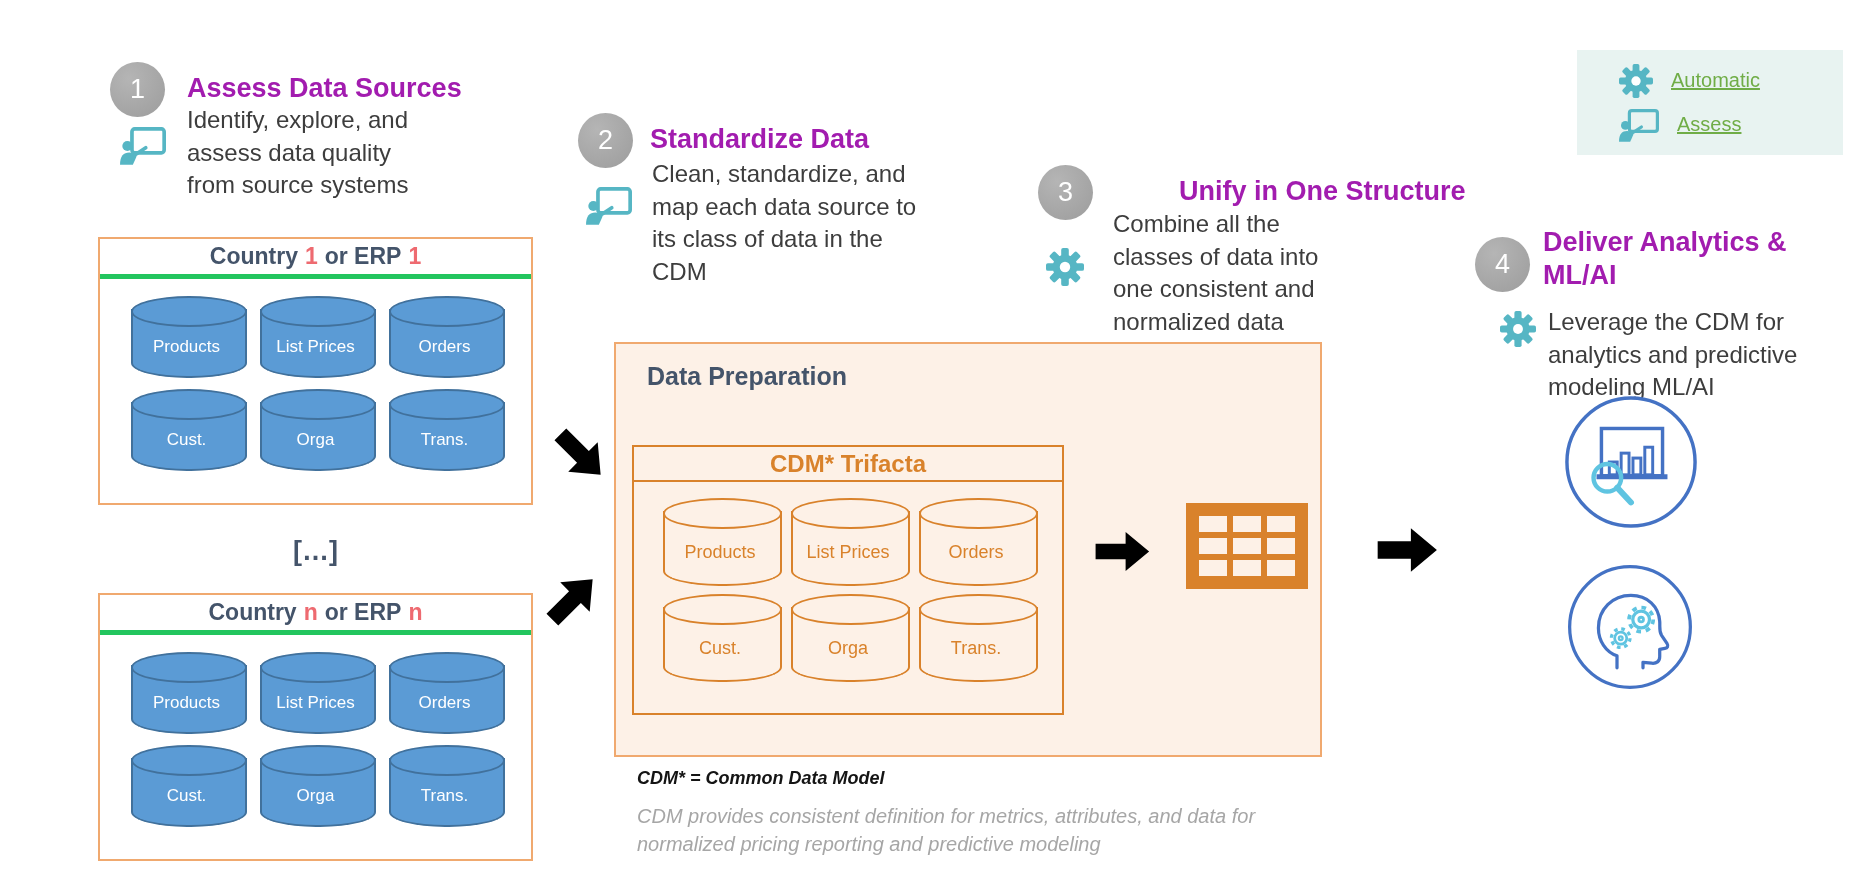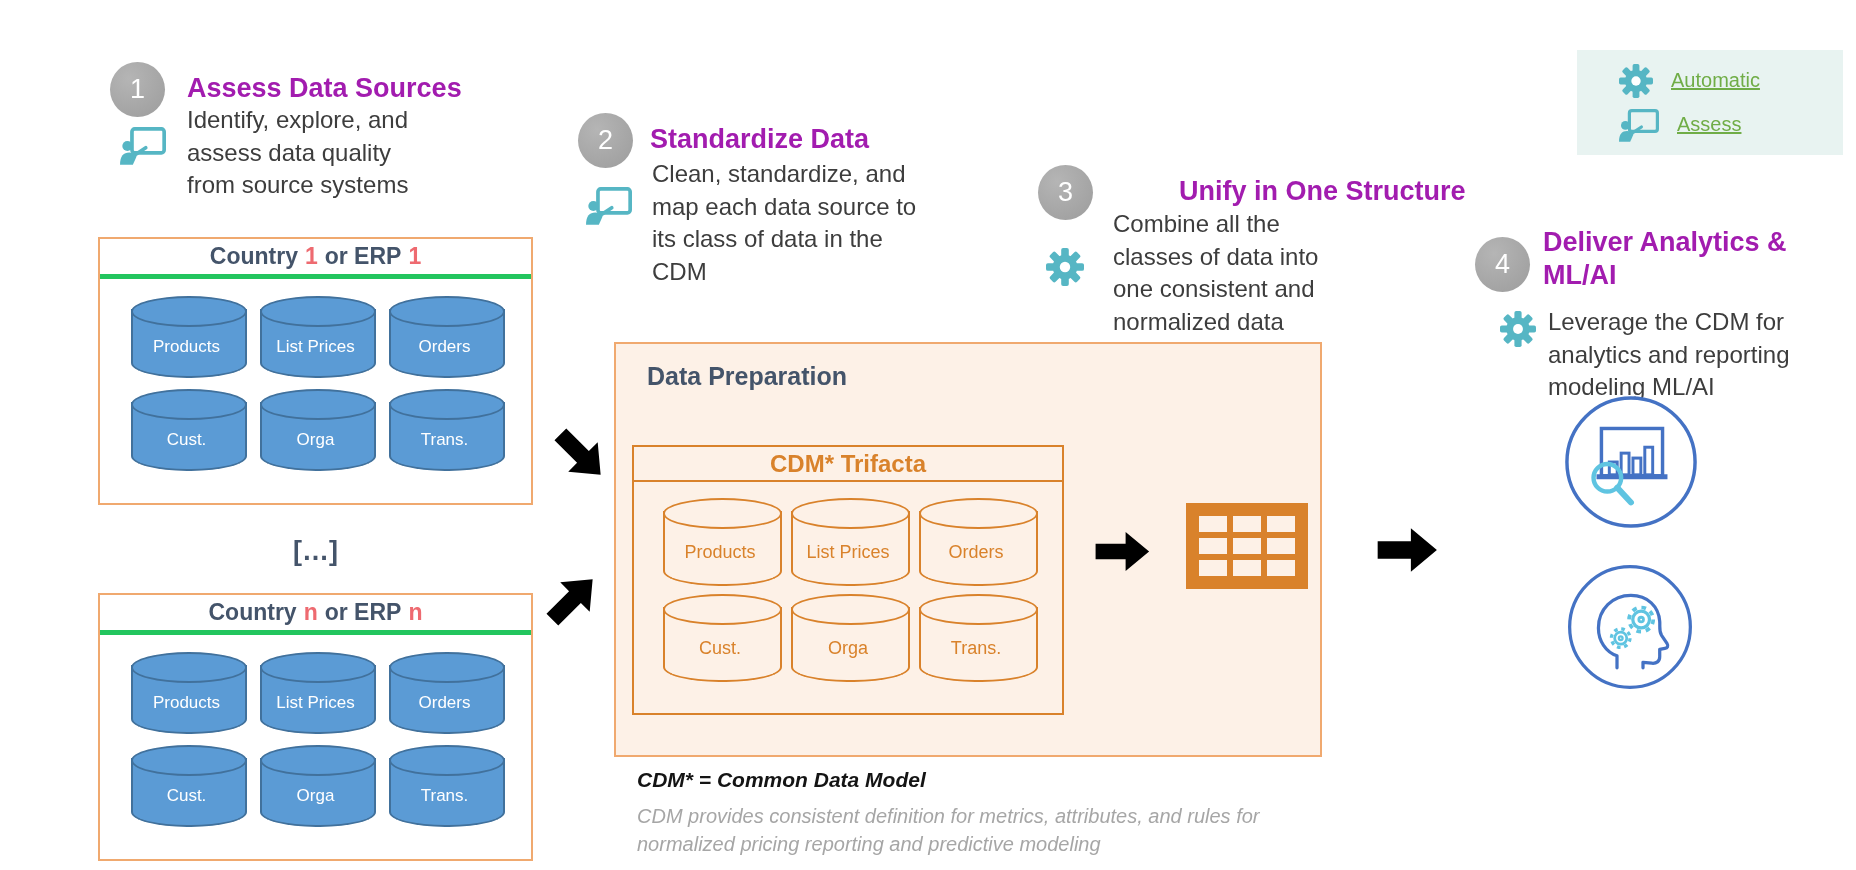--- a/index.html
+++ b/index.html
@@ -58,21 +58,21 @@
               background:#fdf1e7; border:2px solid #f0a96f; }
   .prep-title { position:absolute; left:31px; top:18px; color:#44546a; font-size:25px; font-weight:bold; }
   .cdm-box { position:absolute; left:16px; top:101px; width:432px; height:270px;
              border:2px solid #d9822b; }
   .cdm-title { height:35px; border-bottom:2px solid #d9822b; display:flex; align-items:center;
                justify-content:center; color:#d9822b; font-size:24px; font-weight:bold; }
   .cdm-box .cyl-grid { column-gap:13px; row-gap:10px; padding-top:16px; }
 
   
   .footnote-title { position:absolute; left:637px; top:768px; color:#141414;
-                    font-size:21px; font-weight:bold; font-style:italic; }
+                    font-size:18px; font-weight:bold; font-style:italic; }
   .footnote-body  { position:absolute; left:637px; top:802px; width:645px; color:#a6a6a6;
                     font-size:20px; font-style:italic; line-height:1.42; }
 
   
   .block-arrow { position:absolute; overflow:visible; }
   .rot-dr { transform:rotate(45deg); }
   .rot-ur { transform:rotate(-45deg); }
 
   
   .circle-icon { position:absolute; }
@@ -140,21 +140,21 @@
   <svg class="mode-icon" style="left:1046px; top:248px;" width="38" height="38" viewBox="0 0 40 40">
       <use href="#def-gear" xlink:href="#def-gear"></use>
     </svg>
   <div class="step-desc" style="left:1113px; top:208px; width:248px;">Combine all the classes of data into one consistent and normalized data structure</div>
 
   <div class="badge" style="left:1475px; top:237px;">4</div>
   <div class="step-title" style="left:1543px; top:226px; width:290px;">Deliver Analytics &amp; ML/AI</div>
   <svg class="mode-icon" style="left:1500px; top:311px;" width="36" height="36" viewBox="0 0 40 40">
       <use href="#def-gear" xlink:href="#def-gear"></use>
     </svg>
-  <div class="step-desc" style="left:1548px; top:306px; width:305px;">Leverage the CDM for analytics and reporting modeling ML/AI</div>
+  <div class="step-desc" style="left:1548px; top:306px; width:305px;">Leverage the CDM for analytics and predictive modeling ML/AI</div>
 
   <div class="src-box first">
     <div class="src-title">
       <span>Country</span>
       <span class="var">1</span>
       <span>or ERP</span>
       <span class="var">1</span>
     </div>
     <div class="cyl-grid">
       <div class="cyl">
@@ -288,15 +288,15 @@
       <circle cx="82" cy="62" r="9" stroke-width="3.5"></circle>
       <circle cx="82" cy="62" r="13" stroke-width="4" stroke-dasharray="5 5.2"></circle>
       <circle cx="82" cy="62" r="2.5" stroke-width="3"></circle>
       <circle cx="60" cy="82" r="6.5" stroke-width="3"></circle>
       <circle cx="60" cy="82" r="10" stroke-width="3.5" stroke-dasharray="3.9 4"></circle>
       <circle cx="60" cy="82" r="2" stroke-width="2.5"></circle>
     </g>
   </svg>
 
   <div class="footnote-title">CDM* = Common Data Model</div>
-  <div class="footnote-body">CDM provides consistent definition for metrics, attributes, and rules for normalized pricing reporting and predictive modeling</div>
+  <div class="footnote-body">CDM provides consistent definition for metrics, attributes, and data for normalized pricing reporting and predictive modeling</div>
 
 </div>
 
 </body></html>

